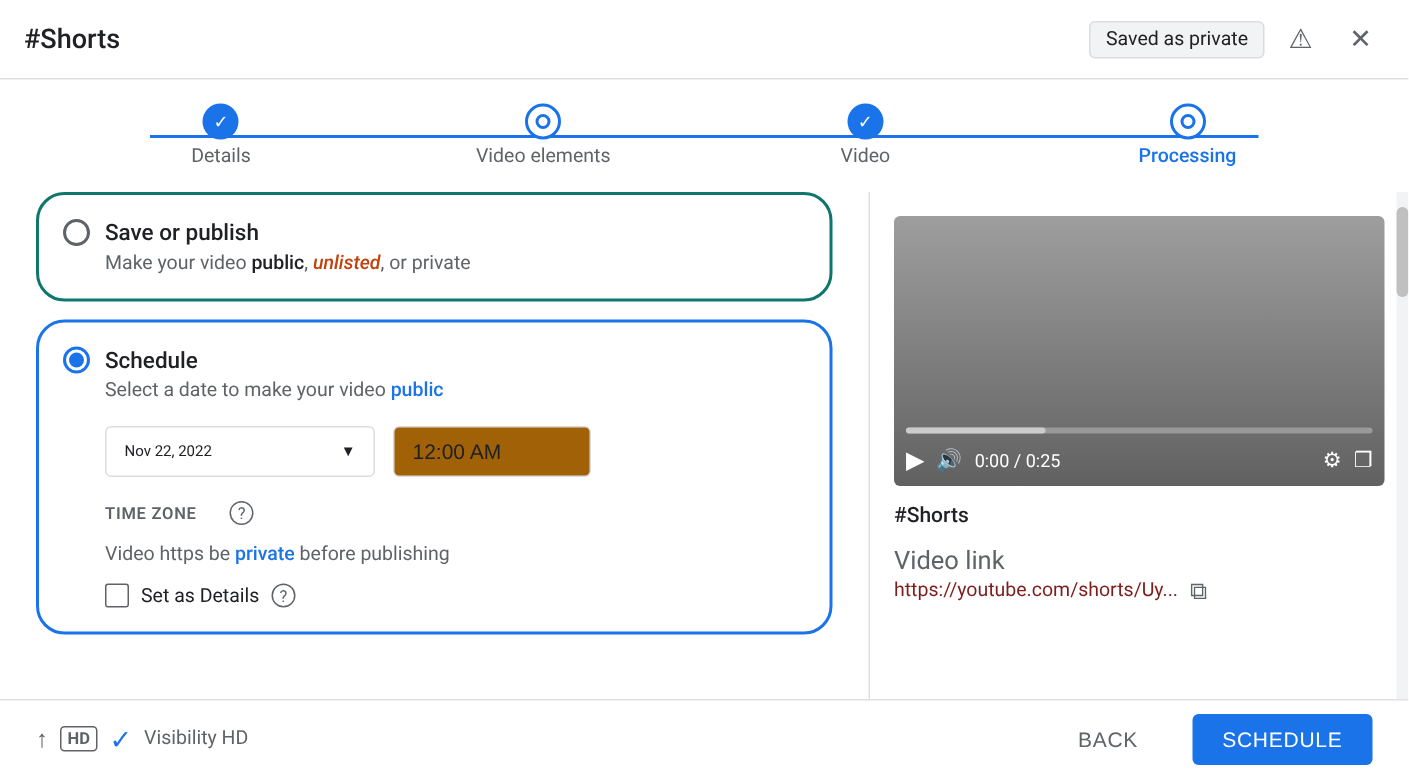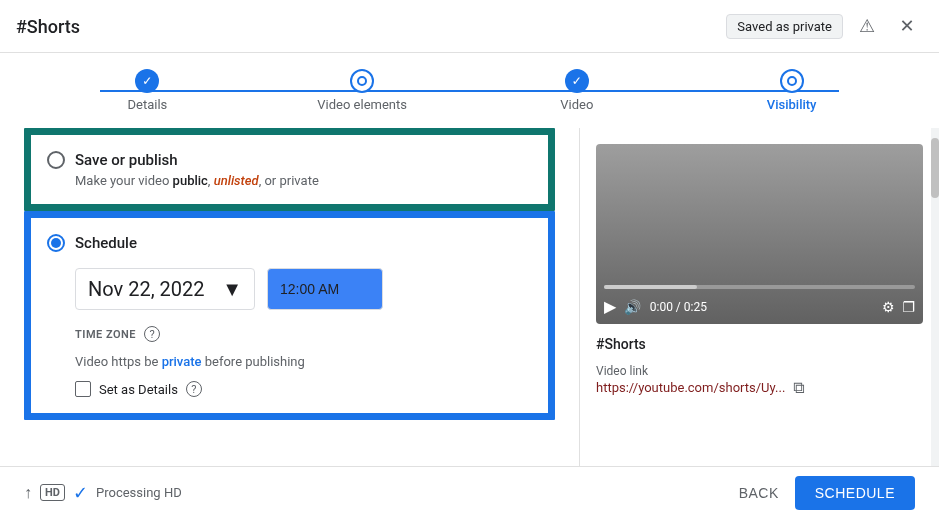--- a/index.html
+++ b/index.html
@@ -53,22 +53,22 @@
     .main-content {
       display: flex; height: calc(514px - 56px - 68px - 52px); overflow: hidden;
     }
 
     
     .left-panel {
       flex: 0 0 580px; padding: 0 24px; overflow-y: auto;
       border-right: 1px solid #e0e0e0;
     }
     .option-card {
-      border: 7px solid #0f766e; border-radius: 1px; padding: 16px;
-      margin-bottom: 0;
+      border: 2px solid #0f766e; border-radius: 19px; padding: 16px;
+      margin-bottom: 12px;
     }
     .option-card.active { border-color: #1a73e8; }
     .option-header {
       display: flex; align-items: center; gap: 10px; margin-bottom: 4px;
     }
     .radio-btn {
       width: 18px; height: 18px; border-radius: 50%;
       border: 2px solid #5f6368; background: #fff;
       display: flex; align-items: center; justify-content: center;
       flex-shrink: 0; cursor: pointer;
@@ -81,30 +81,30 @@
     .option-desc .blue-text { color: #1a73e8; font-weight: 500; }
 
     
     .schedule-body { margin-top: 16px; margin-left: 28px; }
     .schedule-row { display: flex; gap: 12px; margin-bottom: 16px; }
     .date-select {
       display: flex; align-items: center; justify-content: space-between;
       border: 1px solid #dadce0; border-radius: 4px; padding: 8px 12px;
       width: 180px; cursor: pointer; background: #fff;
     }
-    .date-select span { font-size: 20px; color: #202124; }
+    .date-select span { font-size: 10px; color: #202124; }
     .chevron-down { color: #5f6368; font-size: 18px; }
     .time-input {
       border: 1px solid #dadce0; border-radius: 4px; padding: 8px 12px;
-      width: 116px; font-size: 14px; color: #202124; outline: none;
-      background: #3b82f6;
+      width: 132px; font-size: 14px; color: #202124; outline: none;
+      background: #a16207;
     }
 
     .timezone-row {
-      display: flex; align-items: center; gap: 8px; margin-bottom: 12px;
+      display: flex; align-items: center; gap: 22px; margin-bottom: 12px;
     }
     .timezone-label { font-size: 11px; font-weight: 600; color: #5f6368; letter-spacing: 0.5px; text-transform: uppercase; }
     .help-icon {
       width: 16px; height: 16px; border-radius: 50%; border: 1px solid #5f6368;
       display: flex; align-items: center; justify-content: center;
       font-size: 11px; color: #5f6368; cursor: pointer;
     }
 
     .private-note { font-size: 13px; color: #5f6368; margin-bottom: 12px; }
     .private-note .blue-text { color: #1a73e8; font-weight: 500; }
@@ -147,39 +147,39 @@
     .video-controls {
       display: flex; align-items: center; gap: 8px; padding: 4px 8px 8px;
     }
     .ctrl-icon { color: #fff; font-size: 16px; cursor: pointer; }
     .time-display { color: #fff; font-size: 12px; flex: 1; }
     .settings-icon { color: #fff; font-size: 14px; cursor: pointer; }
     .fullscreen-icon { color: #fff; font-size: 14px; cursor: pointer; }
 
     
     .video-title { font-size: 14px; font-weight: 500; color: #202124; }
-    .video-link-label { font-size: 12px; color: #5f6368; }
+    .video-link-label { font-size: 17px; color: #5f6368; }
     .video-link-row { display: flex; align-items: center; gap: 8px; }
     .video-link { font-size: 13px; color: #7f1d1d; text-decoration: none; }
     .copy-icon { color: #5f6368; font-size: 16px; cursor: pointer; }
 
     
     .footer {
       display: flex; align-items: center; justify-content: space-between;
       padding: 10px 24px; border-top: 1px solid #e0e0e0; height: 52px;
     }
     .footer-left { display: flex; align-items: center; gap: 8px; }
     .upload-icon { color: #5f6368; font-size: 16px; }
     .hd-badge {
       border: 1px solid #5f6368; border-radius: 3px; padding: 1px 4px;
       font-size: 11px; font-weight: 700; color: #5f6368;
     }
     .check-icon { color: #1a73e8; font-size: 18px; }
     .processing-text { font-size: 13px; color: #5f6368; }
-    .footer-right { display: flex; align-items: center; gap: 0; }
+    .footer-right { display: flex; align-items: center; gap: 20px; }
     .back-btn {
       background: none; border: none; font-size: 14px; font-weight: 500;
       color: #5f6368; cursor: pointer; padding: 8px 16px; border-radius: 4px;
       text-transform: uppercase; letter-spacing: 0.5px;
     }
     .schedule-btn {
       background: #1a73e8; color: #fff; border: none; border-radius: 4px;
       padding: 9px 20px; font-size: 14px; font-weight: 500; cursor: pointer;
       text-transform: uppercase; letter-spacing: 0.5px;
     }
@@ -219,21 +219,21 @@
     <div class="step-circle completed">
       <span class="checkmark">✓</span>
     </div>
     <span class="step-label">Video</span>
   </div>
 
   <div class="step-item">
     <div class="step-circle active">
       <div style="width:10px;height:10px;border-radius:50%;border:2px solid #1a73e8;"></div>
     </div>
-    <span class="step-label active-label">Visibility</span>
+    <span class="step-label active-label">Processing</span>
   </div>
 </div>
 
 <div class="main-content">
 
   <div class="left-panel">
 
     <div class="option-card">
       <div class="option-header">
         <div class="radio-btn"></div>
@@ -243,20 +243,23 @@
         <span>Make your video </span><strong>public</strong><span>, </span><span style="color:#c2410c;font-weight:500;font-style:italic;">unlisted</span><span>, or </span><span>private</span>
       </div>
     </div>
 
     <div class="option-card active">
       <div class="option-header">
         <div class="radio-btn selected">
           <div class="radio-inner"></div>
         </div>
         <span class="option-title">Schedule</span>
+      </div>
+      <div class="option-desc">
+        <span>Select a date to make your video </span><span class="blue-text" style="color:#1a73e8;font-weight:500;">public</span>
       </div>
 
       <div class="schedule-body">
         <div class="schedule-row">
           <div class="date-select">
             <span>Nov 22, 2022</span>
             <span class="chevron-down">▼</span>
           </div>
           <input class="time-input" type="text" value="12:00 AM" style="">
         </div>
@@ -315,19 +318,19 @@
     </div>
   </div>
 
 </div>
 
 <div class="footer">
   <div class="footer-left">
     <span class="upload-icon">↑</span>
     <span class="hd-badge">HD</span>
     <span class="check-icon">✓</span>
-    <span class="processing-text">Processing HD</span>
+    <span class="processing-text">Visibility HD</span>
   </div>
   <div class="footer-right">
     <button class="back-btn">BACK</button>
     <button class="schedule-btn">SCHEDULE</button>
   </div>
 </div>
 
 </body></html>

